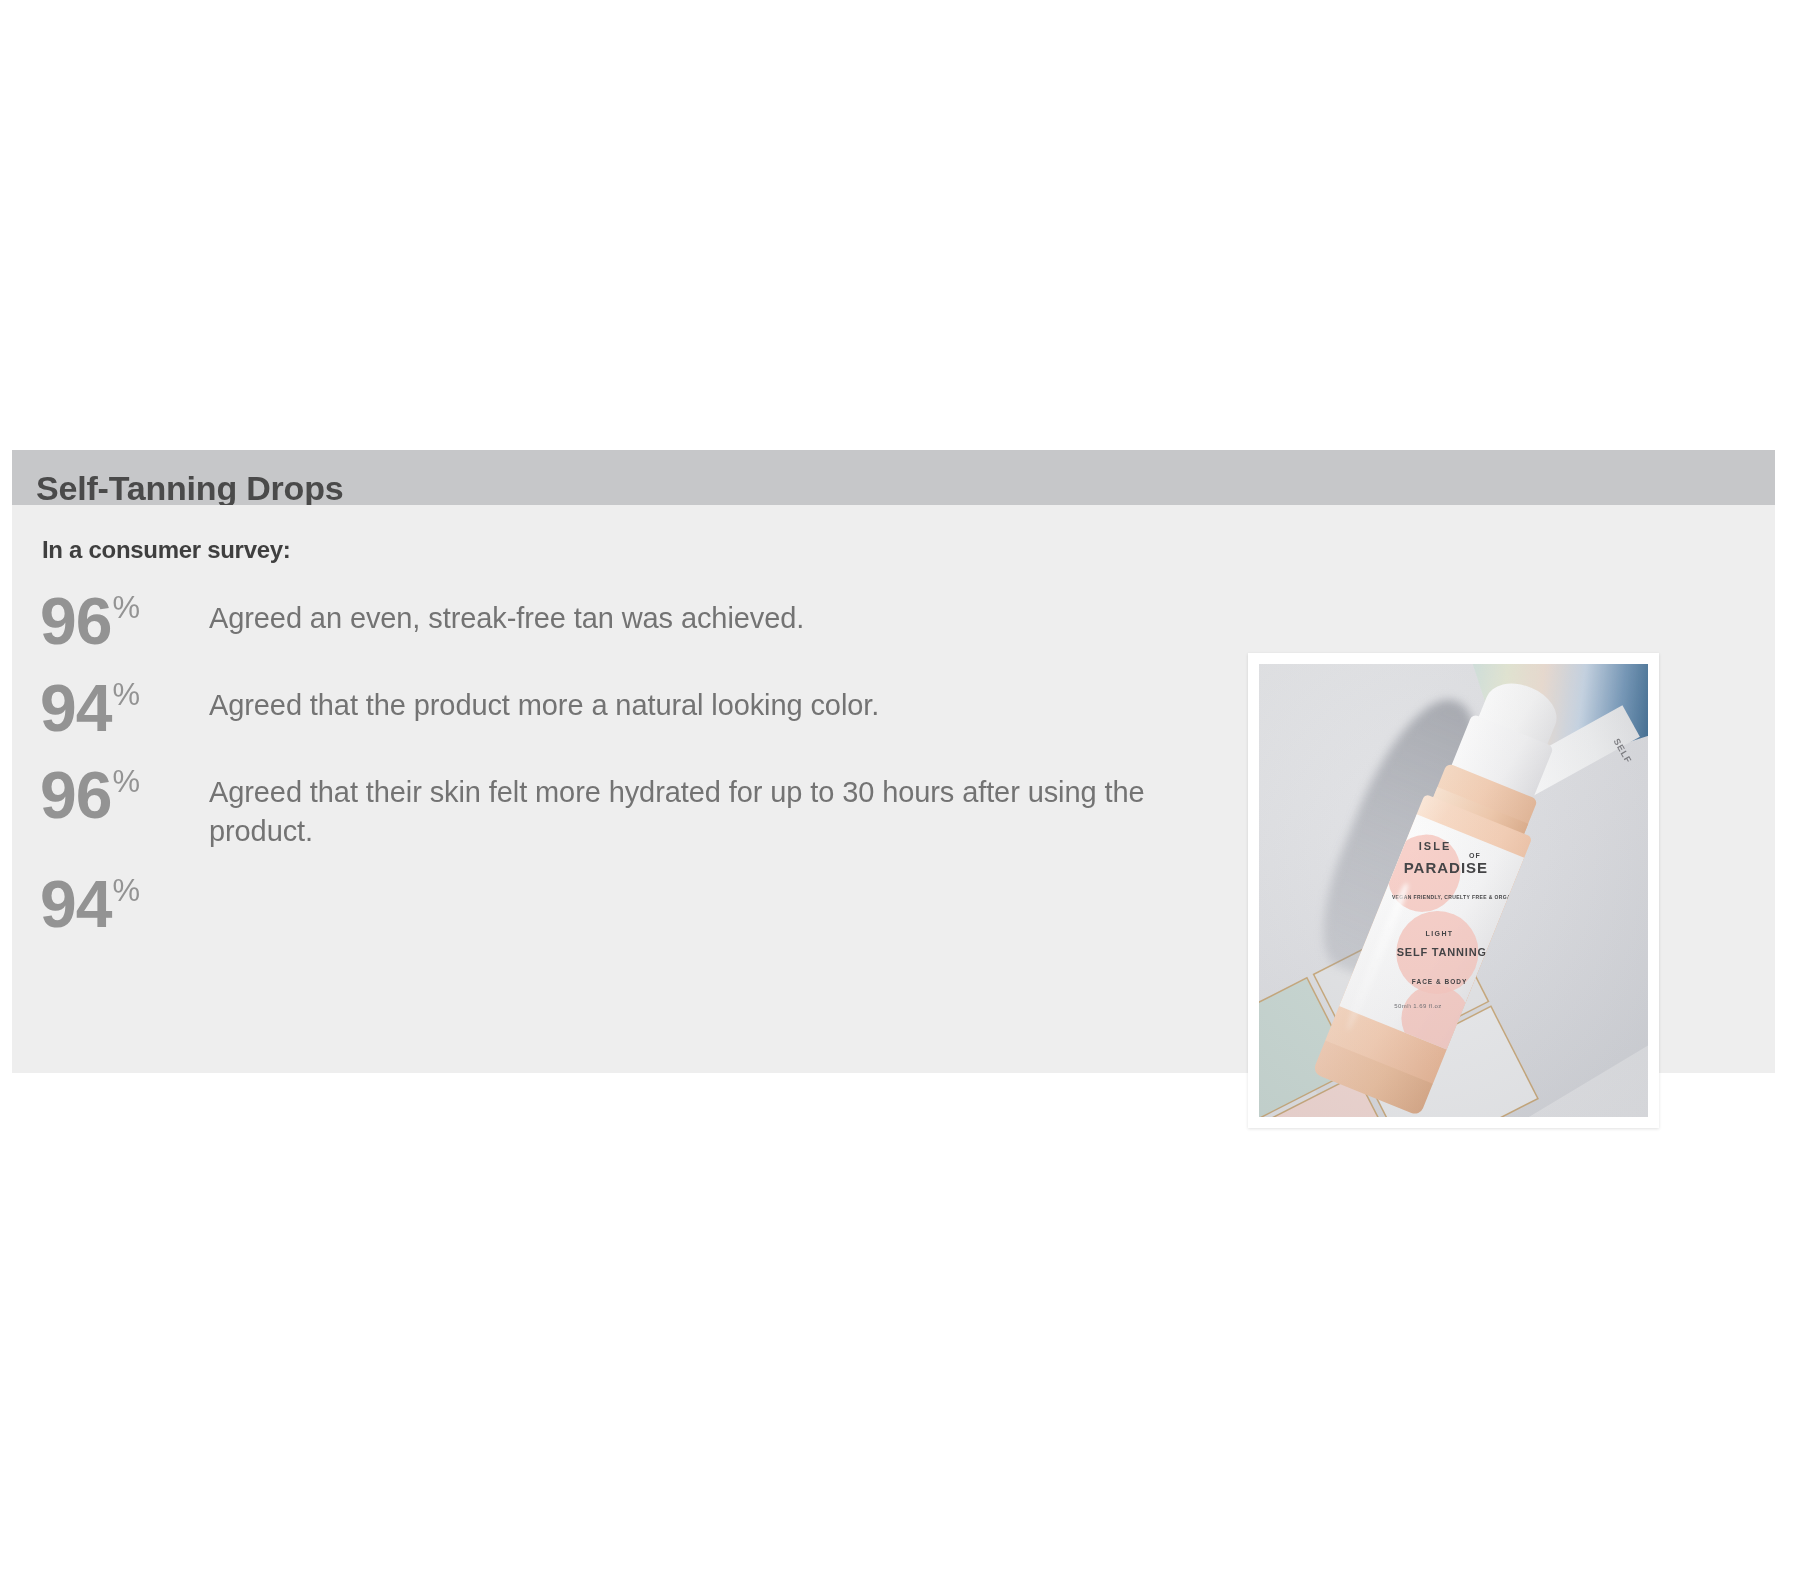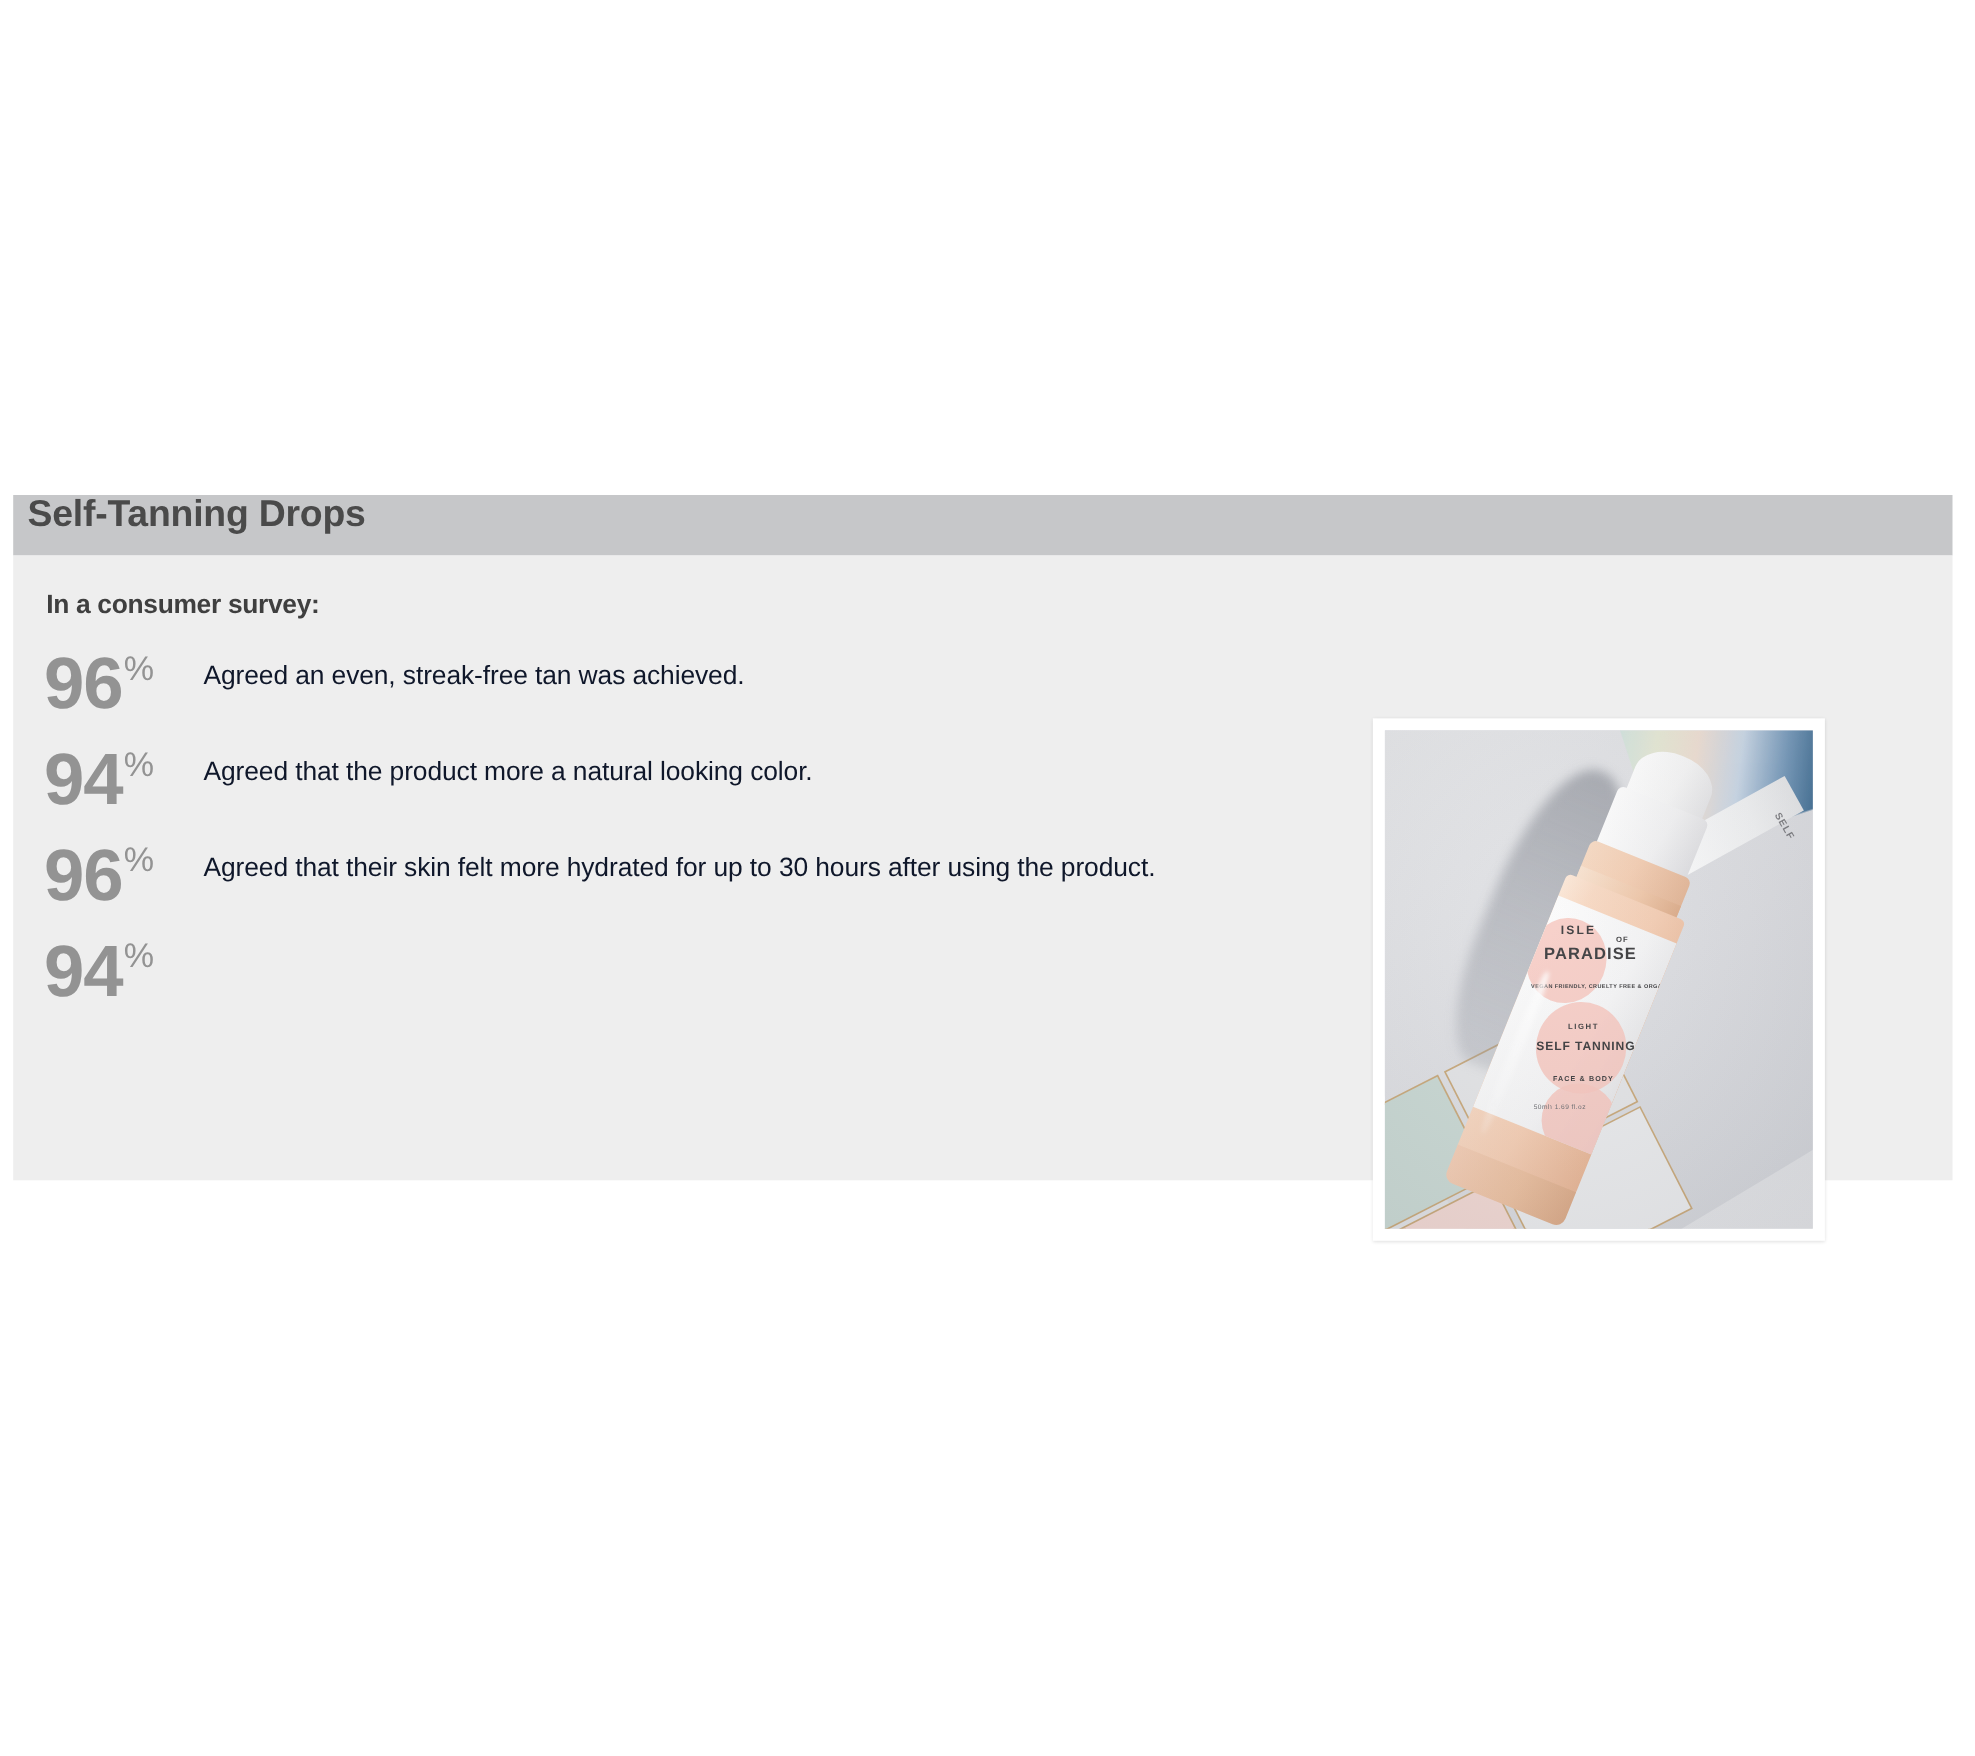--- a/index.html
+++ b/index.html
@@ -27,22 +27,22 @@
     position: absolute;
     left: 12px;
     top: 450px;
     width: 1763px;
   }
 
   .module-header {
     background: #c6c7c9;
     height: 55px;
     display: flex;
-    align-items: flex-start;
-    padding: 0 0 0 13px;
+    align-items: flex-end;
+    padding: 0 0 0 24px;
     box-sizing: border-box;
   }
   .module-title {
     font-size: 34px;
     font-weight: bold;
     color: #4a4a4a;
     letter-spacing: -0.2px;
     line-height: 1;
   }
 
@@ -104,25 +104,26 @@
     font-size: 31px;
     font-weight: normal;
     line-height: 1;
     margin-top: 4px;
     margin-left: 1px;
     color: #939393;
   }
 
   .stat-text {
     flex: 1 1 auto;
-    font-size: 24px;
-    color: #0f172a;
+    font-size: 29px;
+    color: #737373;
     line-height: 1.32;
     padding-top: 2px;
     letter-spacing: -0.1px;
+    margin-left: 24px;
   }
 
   
   .photo-frame {
     position: absolute;
     left: 1236px;
     top: 148px;
     width: 411px;
     height: 475px;
     background: #ffffff;

